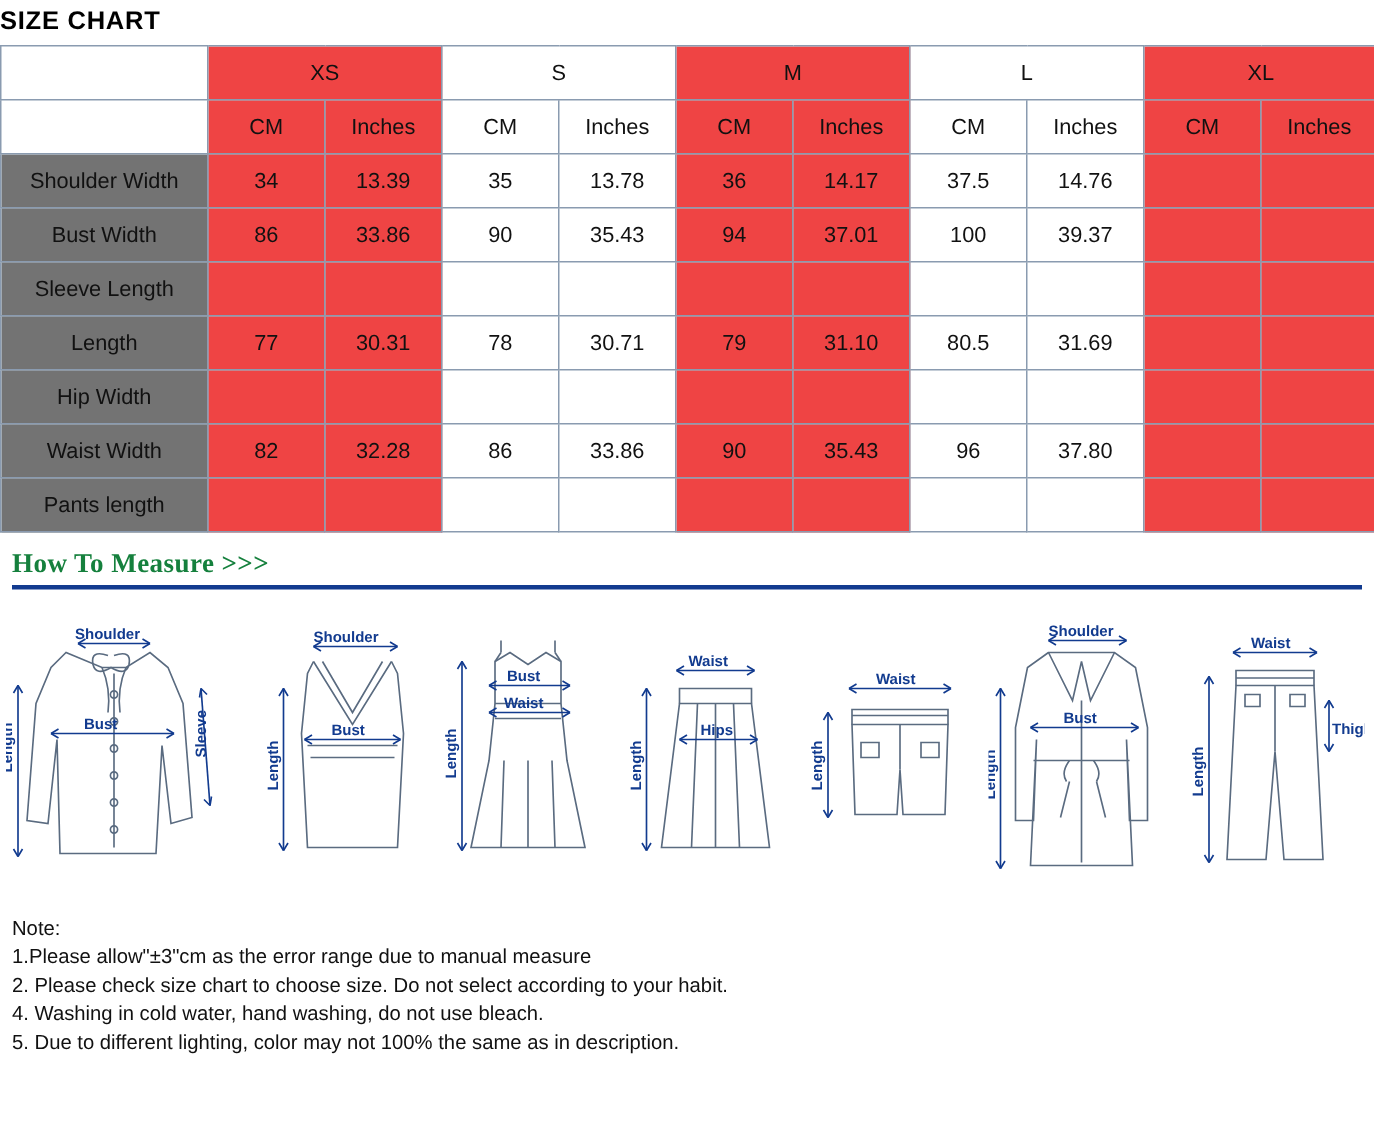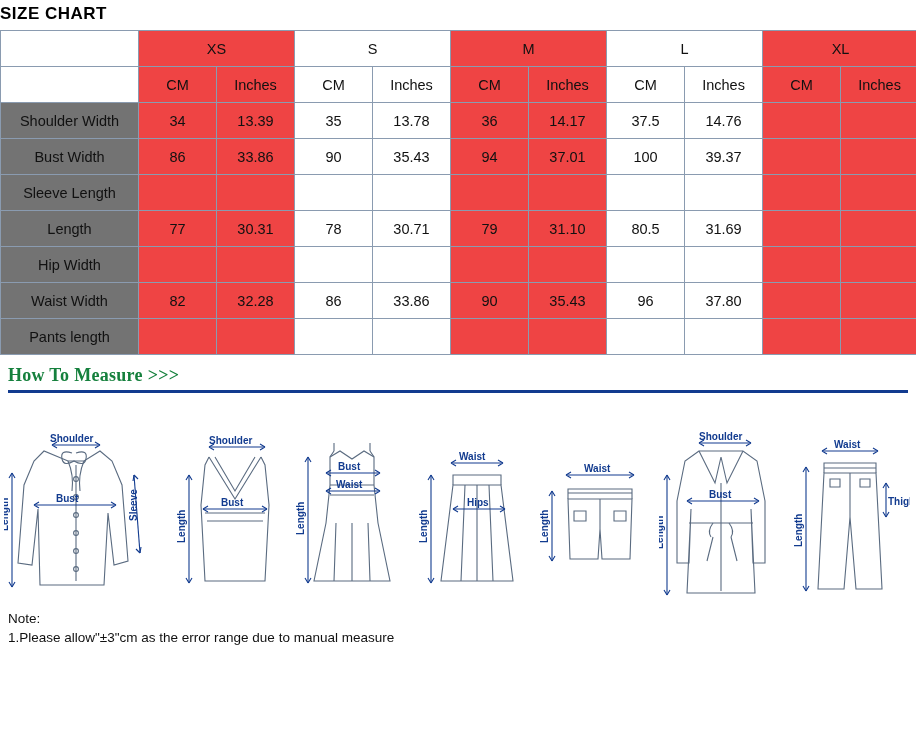--- a/index.html
+++ b/index.html
@@ -76,21 +76,21 @@
   }
   .howto-rule {
     height: 3px;
     background: #123b8f;
     margin: 4px 6px 0 0;
     width: 900px;
   }
 
   .figures {
     display: flex;
-    align-items: flex-end;
+    align-items: flex-start;
     justify-content: space-between;
     padding: 4px 6px 0 4px;
     height: 210px;
   }
   .figure {
     position: relative;
   }
   .fig-svg { display: block; }
 
   
@@ -431,13 +431,16 @@
         <text x="12" y="134" transform="rotate(-90 12 134)">Length</text>
       </g>
     </svg>
   </div>
 
 </div>
 
 <div class="notes">
   <div>Note:</div>
   <div>1.Please allow"±3"cm as the error range due to manual measure</div>
+  <div>2. Please check size chart to choose size. Do not select according to your habit.</div>
+  <div>4. Washing in cold water, hand washing, do not use bleach.</div>
+  <div>5. Due to different lighting, color may not 100% the same as in description.</div>
 </div>
 
 </body></html>

